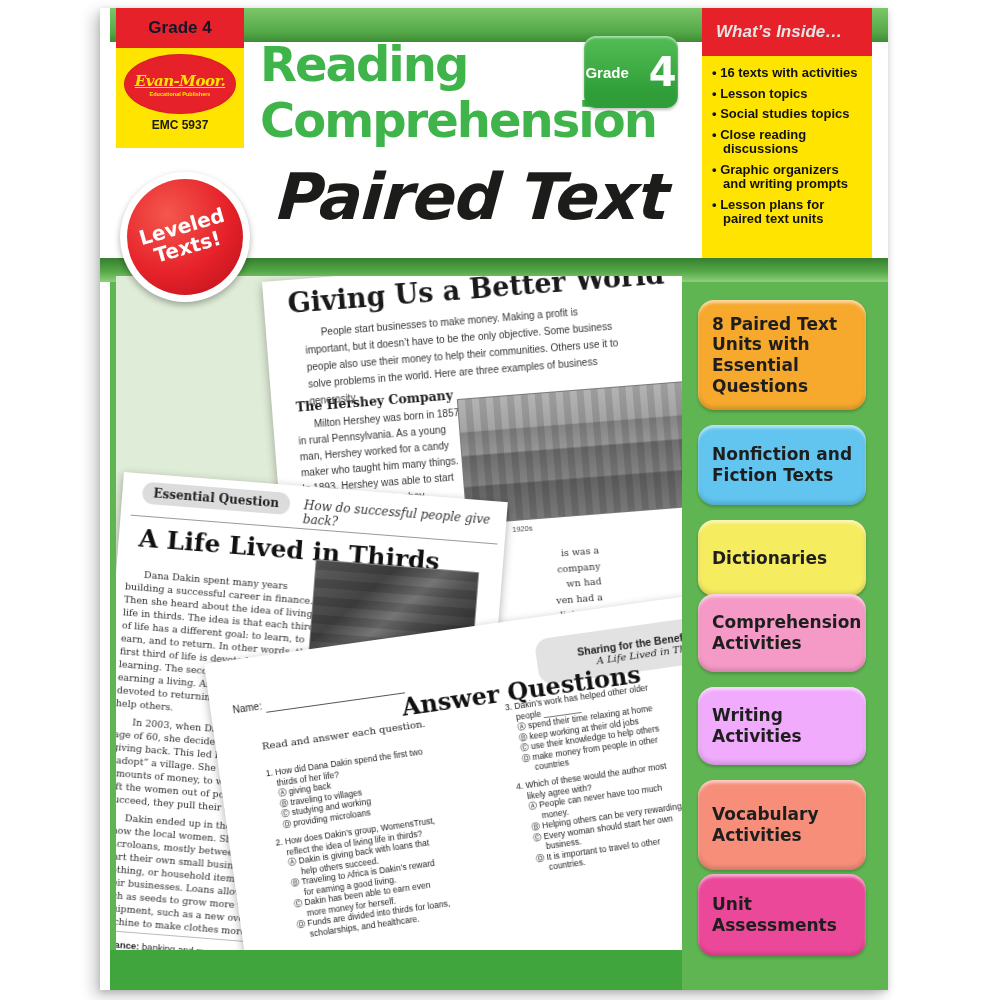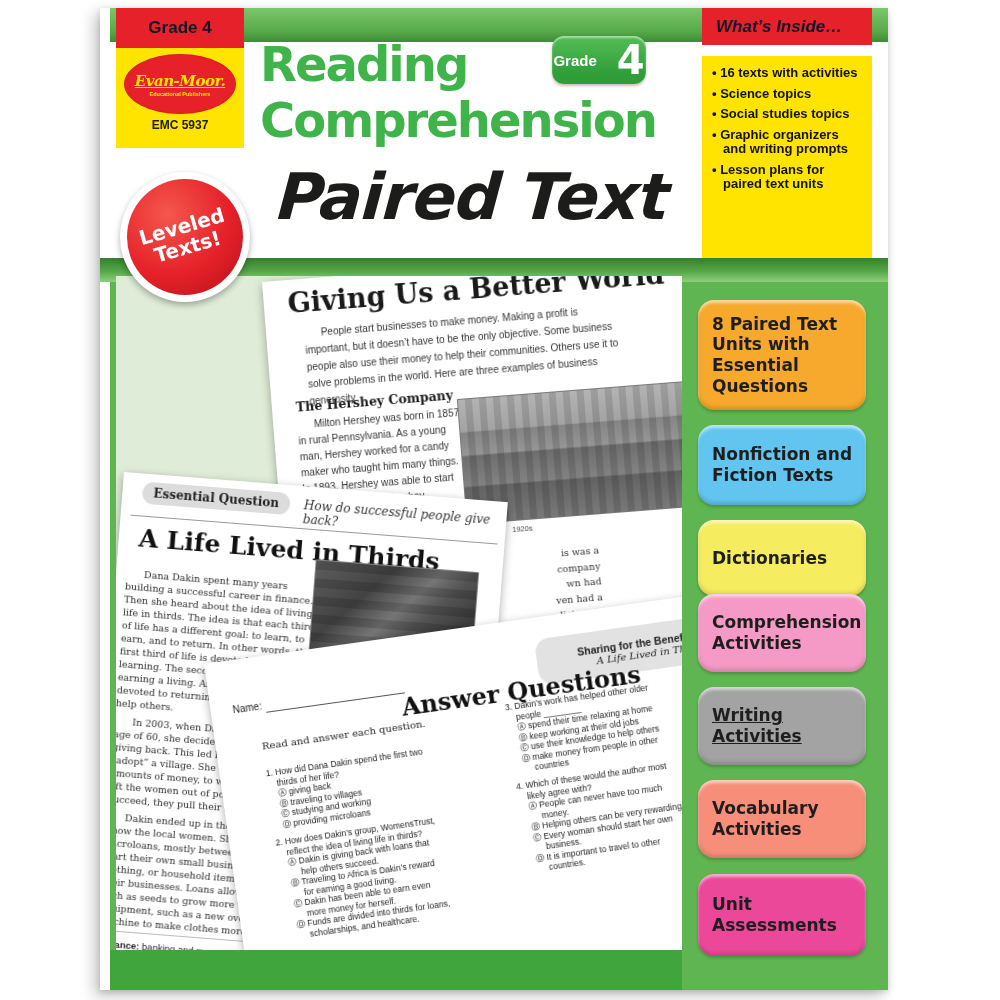--- a/index.html
+++ b/index.html
@@ -28,29 +28,29 @@
        font-weight:bold;font-size:12px;}
 
   
   .t-reading{left:160px;top:28px;font-weight:800;font-size:48px;letter-spacing:-2px;
              color:#3eb44a;font-family:"DejaVu Sans", sans-serif;z-index:4;}
   .t-compre{left:160px;top:84px;font-weight:800;font-size:48px;letter-spacing:-2px;
             color:#3eb44a;font-family:"DejaVu Sans", sans-serif;z-index:4;}
   .t-paired{left:178px;top:152px;font-weight:800;font-size:64px;letter-spacing:-1px;
             color:#1c1c1a;font-style:italic;transform:skewX(-4deg);
             font-family:"DejaVu Sans", sans-serif;z-index:4;}
-  .g-badge{left:452px;top:28px;width:94px;height:48px;border-radius:12px;
+  .g-badge{left:484px;top:28px;width:94px;height:72px;border-radius:12px;
            background:linear-gradient(180deg,#54bd55 0%,#2f9e38 80%);
            box-shadow:inset 0 2px 2px rgba(255,255,255,.5), 0 2px 3px rgba(0,0,0,.25);
            display:flex;align-items:center;justify-content:center;gap:20px;color:#fff;z-index:4;}
   .g-badge .gw{font-weight:bold;font-size:15px;}
   .g-badge .gn{font-weight:800;font-size:40px;line-height:1;font-family:"DejaVu Sans", sans-serif;}
 
   
-  .wi-head{left:602px;top:0;width:170px;height:37px;background:#e62129;color:#0f172a;
+  .wi-head{left:602px;top:0;width:170px;height:48px;background:#e62129;color:#e5e5e5;
            display:flex;align-items:center;padding-left:14px;width:156px;
            font-weight:bold;font-style:italic;font-size:17px;z-index:5;}
   .wi-body{left:602px;top:48px;width:170px;height:202px;background:#ffe400;z-index:5;}
   .wi-body ul{margin:0;padding:10px 10px 0 10px;list-style:none;}
   .wi-body li{font-weight:bold;font-size:13px;line-height:1.12;color:#121212;
               margin-bottom:6px;padding-left:11px;text-indent:-11px;}
   .wi-body li:before{content:"• ";}
 
   
   .green-main{left:10px;top:250px;width:778px;height:732px;background:#5eb551;}
@@ -127,22 +127,22 @@
   
   .btn{left:598px;width:168px;border-radius:16px;z-index:4;position:absolute;
        padding:0;display:flex;align-items:center;color:#1e1e1e;
        box-shadow:inset 0 3px 3px rgba(255,255,255,.55), inset 0 -3px 4px rgba(0,0,0,.15), 0 2px 3px rgba(0,0,0,.2);}
   .btn .lbl{padding:4px 14px;font-weight:bold;font-size:17px;line-height:1.22;
             font-family:"DejaVu Sans", sans-serif;}
   .btn1{top:292px;height:110px;background:#f6a92c;}
   .btn2{top:417px;height:80px;background:#62c5f0;}
   .btn3{top:512px;height:76px;background:#f6ec60;}
   .btn4{top:586px;height:78px;background:#f59ac6;}
-  .btn5{top:679px;height:78px;background:#a3a3a3;text-decoration:underline;}
-  .btn6{top:772px;height:78px;background:#f68e79;}
+  .btn5{top:679px;height:78px;background:#f0abfc;}
+  .btn6{top:772px;height:90px;background:#f68e79;}
   .btn7{top:866px;height:82px;background:#ec4899;}
 </style>
 </head>
 <body>
 
 <div class="cover">
 
   <div class="abs top-strip"></div>
 
   <div class="abs grade-box">Grade 4</div>
@@ -160,22 +160,23 @@
   <div class="abs g-badge">
     <span class="gw">Grade</span>
     <span class="gn">4</span>
   </div>
   <div class="abs t-paired">Paired Text</div>
 
   <div class="abs wi-head">What’s Inside…</div>
   <div class="abs wi-body">
     <ul>
       <li>16 texts with activities</li>
-      <li>Science topics</li>
+      <li>Lesson topics</li>
       <li>Social studies topics</li>
+      <li>Close reading discussions</li>
       <li>Graphic organizers and writing prompts</li>
       <li>Lesson plans for paired text units</li>
     </ul>
   </div>
 
   <div class="abs green-main"></div>
   <div class="abs band"></div>
 
   <div class="abs stage">
 

